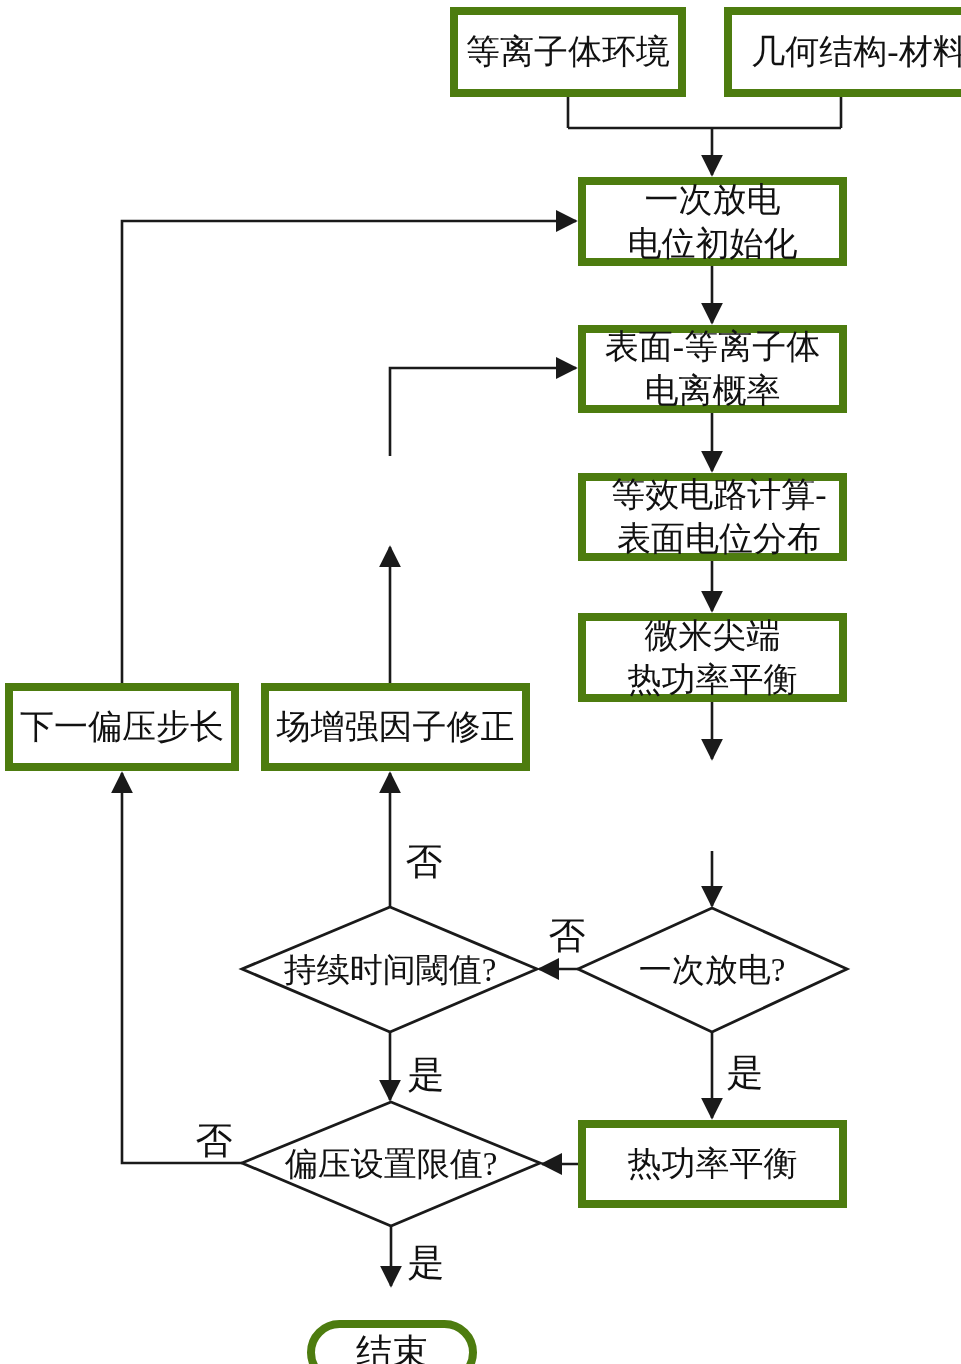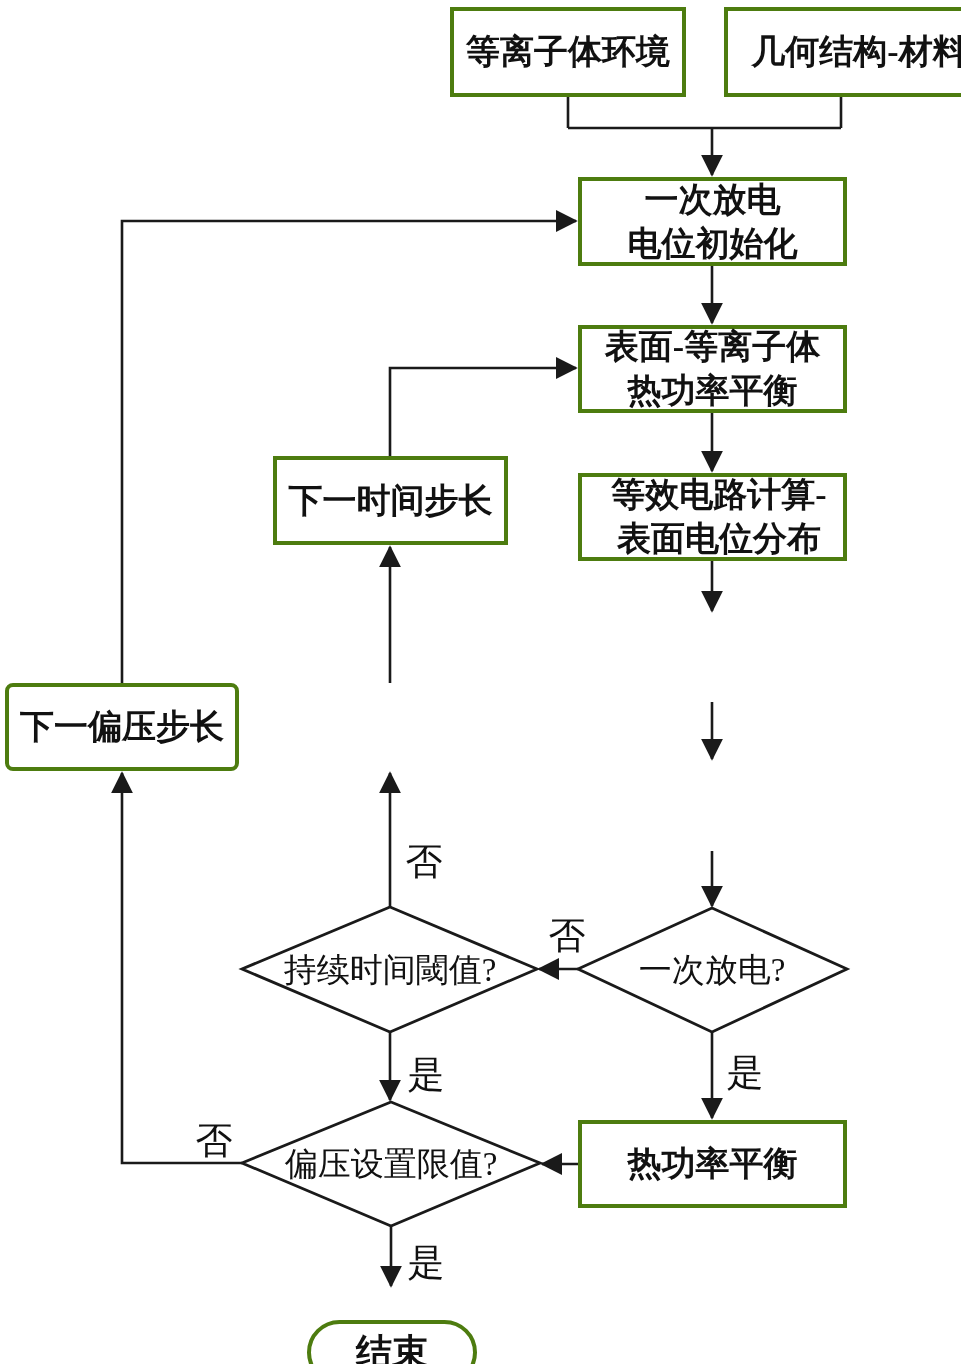--- a/index.html
+++ b/index.html
@@ -19,30 +19,29 @@
   svg.wires {
     position: absolute;
     left: 0;
     top: 0;
     z-index: 1;
   }
   .node {
     position: absolute;
     box-sizing: border-box;
     background: #ffffff;
-    border: 4px solid #4d7c0f;
+    border: 8px solid #4d7c0f;
     display: flex;
     align-items: center;
     justify-content: center;
     text-align: center;
     white-space: pre-line;
     font-size: 34px;
     line-height: 1.28;
     z-index: 2;
-    font-weight: bold;
   }
   .terminator {
     border-radius: 33px;
     font-size: 36px;
   }
   .dlabel {
     position: absolute;
     transform: translate(-50%, -50%);
     white-space: nowrap;
     font-size: 33px;
@@ -97,31 +96,33 @@
   </svg>
 
   <div class="node" style="left:450px; top:7px; width:236px; height:90px;">等离子体环境</div>
 
   <div class="node" style="left:724px; top:7px; width:270px; height:90px;">几何结构-材料</div>
 
   <div class="node" style="left:578px; top:177px; width:269px; height:89px;">一次放电
 电位初始化</div>
 
   <div class="node" style="left:578px; top:325px; width:269px; height:88px;">表面-等离子体
-热功率平衡</div>
+电离概率</div>
 
   <div class="node" style="left:578px; top:473px; width:269px; height:88px;padding-left:13px;">等效电路计算-
 表面电位分布</div>
 
+  <div class="node" style="left:578px; top:613px; width:269px; height:89px;">微米尖端
+热功率平衡</div>
 
 
-  <div class="node" style="left:273px; top:456px; width:235px; height:89px;">下一时间步长</div>
 
+  <div class="node" style="left:261px; top:683px; width:269px; height:88px;">场增强因子修正</div>
 
-  <div class="node" style="left:5px; top:683px; width:234px; height:88px;border-radius:8px;">下一偏压步长</div>
+  <div class="node" style="left:5px; top:683px; width:234px; height:88px;">下一偏压步长</div>
 
   <div class="node" style="left:578px; top:1120px; width:269px; height:88px;">热功率平衡</div>
 
   <div class="node terminator" style="left:307px; top:1288px; width:170px; height:65px;margin-top:32px;">结束</div>
 
   <div class="dlabel" style="left:712px; top:970px;">一次放电?</div>
 
   <div class="dlabel" style="left:390px; top:970px;">持续时间閾值?</div>
 
   <div class="dlabel" style="left:391px; top:1164px;">偏压设置限值?</div>

